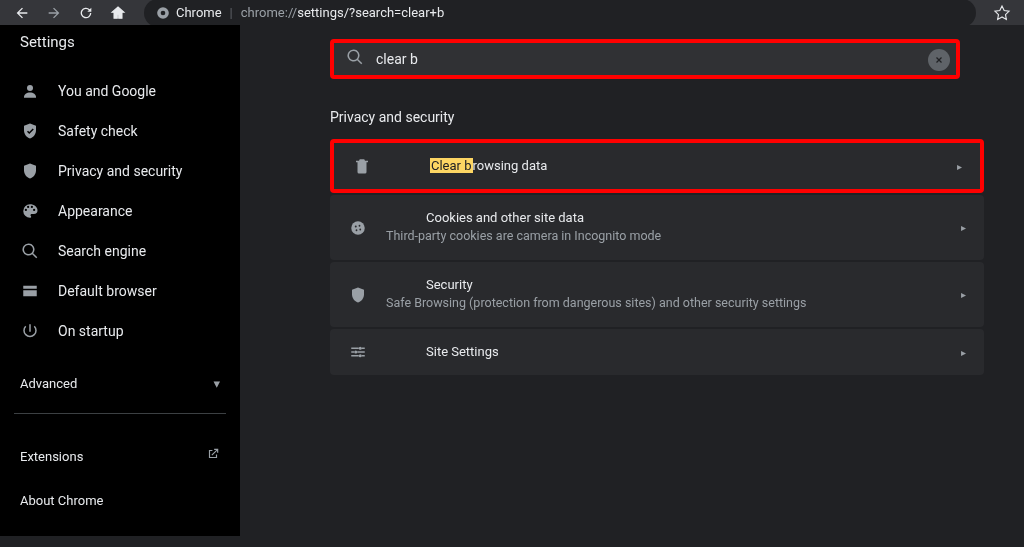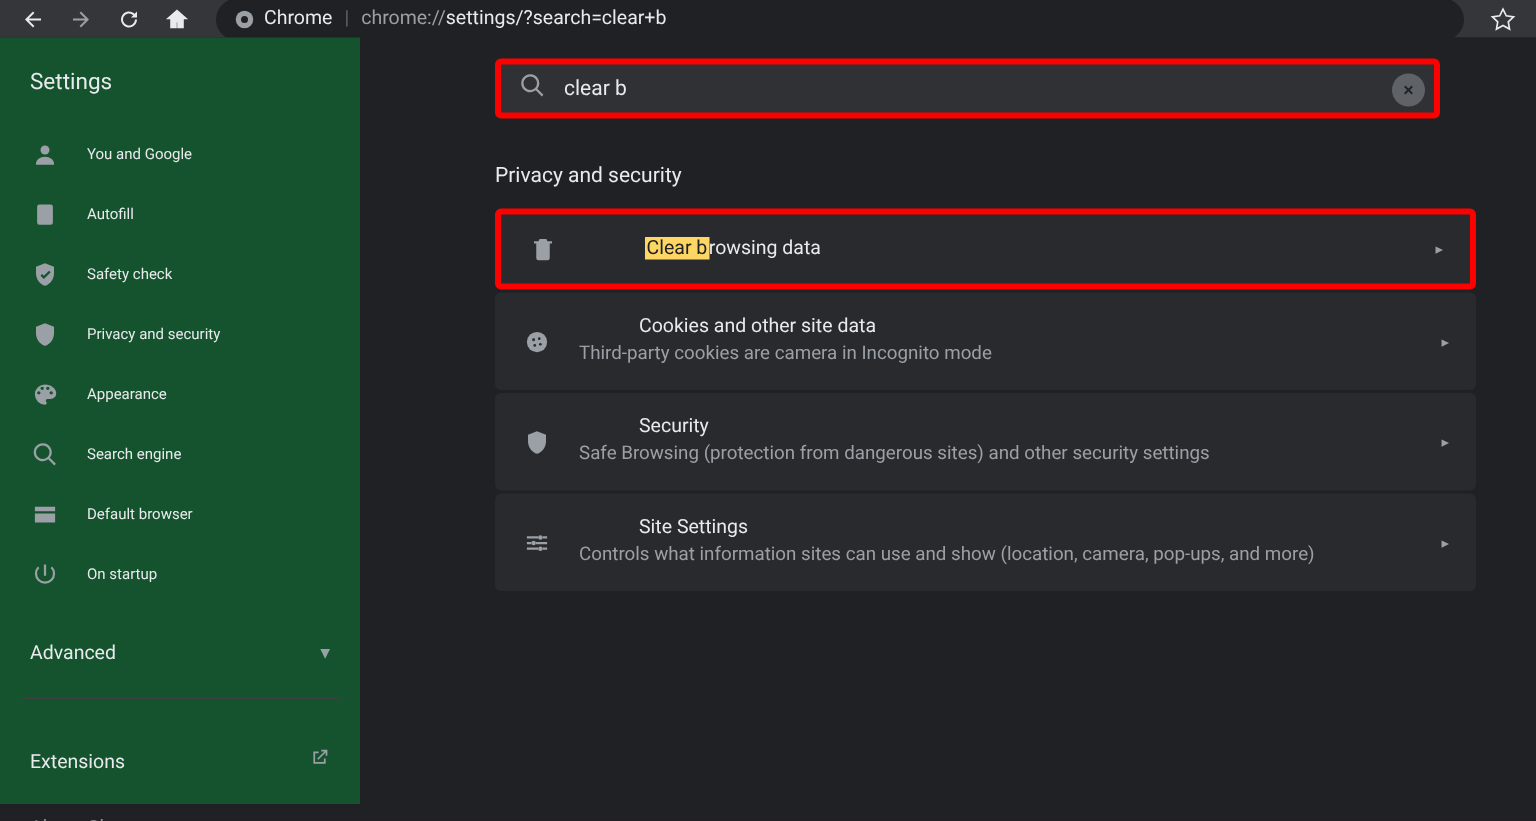--- a/index.html
+++ b/index.html
@@ -7,23 +7,23 @@
 
     .browser-toolbar { display: flex; align-items: center; height: 25px; background: #35363a; padding: 0 8px; gap: 4px; }
     .nav-btn { width: 28px; height: 28px; display: flex; align-items: center; justify-content: center; color: #9aa0a6; border-radius: 50%; }
     .nav-btn.active { color: #e8eaed; }
     .url-bar { flex: 1; display: flex; align-items: center; height: 28px; background: #202124; border-radius: 14px; margin: 0 8px; padding: 0 12px; gap: 8px; font-size: 13px; }
     .chrome-badge { display: flex; align-items: center; gap: 6px; color: #e8eaed; }
     .url-text { color: #9aa0a6; }
     .star { width: 28px; height: 28px; display: flex; align-items: center; justify-content: center; color: #9aa0a6; }
 
     .page { display: flex; height: calc(100% - 36px); }
-    .sidebar { width: 240px; background: #14532d; padding-top: 20px; }
+    .sidebar { width: 240px; background: #000000; padding-top: 8px; }
     .page-title { font-size: 15px; color: #e8eaed; padding: 0 0 20px 20px; font-weight: 400; }
-    .nav-item { display: flex; align-items: center; height: 40px; padding: 0 20px; gap: 18px; font-size: 10px; color: #e8eaed; cursor: pointer; }
+    .nav-item { display: flex; align-items: center; height: 40px; padding: 0 20px; gap: 18px; font-size: 14px; color: #e8eaed; cursor: pointer; }
     .nav-item .icon { width: 20px; display: flex; justify-content: center; }
     .nav-icon-svg { fill: #9aa0a6; }
     .advanced { display: flex; align-items: center; justify-content: space-between; padding: 0 20px; height: 48px; font-size: 13px; color: #e8eaed; margin-top: 8px; }
     .divider { border-top: 1px solid #3c4043; margin: 6px 14px; }
     .ext-item { display: flex; align-items: flex-end; justify-content: space-between; padding: 0 20px; height: 44px; font-size: 13px; color: #e8eaed; }
 
     .main { flex: 1; background: #202124; padding: 0 40px 0 90px; overflow: auto; }
     .search-row { padding-top: 14px; padding-bottom: 30px; }
     .search-box { display: flex; align-items: center; background: #303134; height: 40px; border-radius: 4px; padding: 0 12px; gap: 12px; position: relative; }
     .search-input { background: transparent; border: none; outline: none; color: #e8eaed; font-size: 14px; flex: 1; }
@@ -91,28 +91,20 @@
           <svg class="nav-icon-svg" width="18" height="18" viewBox="0 0 24 24">
             <circle cx="12" cy="8" r="4"></circle>
             <path d="M4 20c0-3.3 3.6-6 8-6s8 2.7 8 6v1H4z"></path>
           </svg>
         </span>
       <span>You and Google</span>
     </div>
     <div class="nav-item">
       <span class="icon">
           <svg class="nav-icon-svg" width="18" height="18" viewBox="0 0 24 24">
-            <path d="M7 3h10a2 2 0 0 1 2 2v14a2 2 0 0 1-2 2H7a2 2 0 0 1-2-2V5a2 2 0 0 1 2-2zm1 4h8v2H8V7zm0 4h8v2H8v-2zm0 4h5v2H8v-2z"></path>
-          </svg>
-        </span>
-      <span>Autofill</span>
-    </div>
-    <div class="nav-item">
-      <span class="icon">
-          <svg class="nav-icon-svg" width="18" height="18" viewBox="0 0 24 24">
             <path d="M12 2 4 5v6c0 5 3.4 9.7 8 11 4.6-1.3 8-6 8-11V5l-8-3zm-1 14-3-3 1.4-1.4L11 13.2l4.6-4.6L17 10l-6 6z"></path>
           </svg>
         </span>
       <span>Safety check</span>
     </div>
     <div class="nav-item">
       <span class="icon">
           <svg class="nav-icon-svg" width="18" height="18" viewBox="0 0 24 24">
             <path d="M12 2 4 5v6c0 5 3.4 9.7 8 11 4.6-1.3 8-6 8-11V5l-8-3z"></path>
           </svg>
@@ -235,19 +227,18 @@
         <span class="row-icon">
             <svg width="18" height="18" viewBox="0 0 24 24" fill="#9aa0a6">
               <path d="M3 6h10v2H3zM17 6h4v2h-4zM3 11h4v2H3zM11 11h10v2H11zM3 16h10v2H3zM17 16h4v2h-4z"></path>
               <circle cx="15" cy="7" r="2"></circle>
               <circle cx="9" cy="12" r="2"></circle>
               <circle cx="15" cy="17" r="2"></circle>
             </svg>
           </span>
         <div class="setting-texts">
           <div class="setting-title">Site Settings</div>
-          <div class="setting-sub">Controls what information sites can use and show (location, camera, pop-ups, and more)</div>
         </div>
         <span class="chev">▸</span>
       </div>
     </div>
   </div>
 </div>
 
 </body></html>

